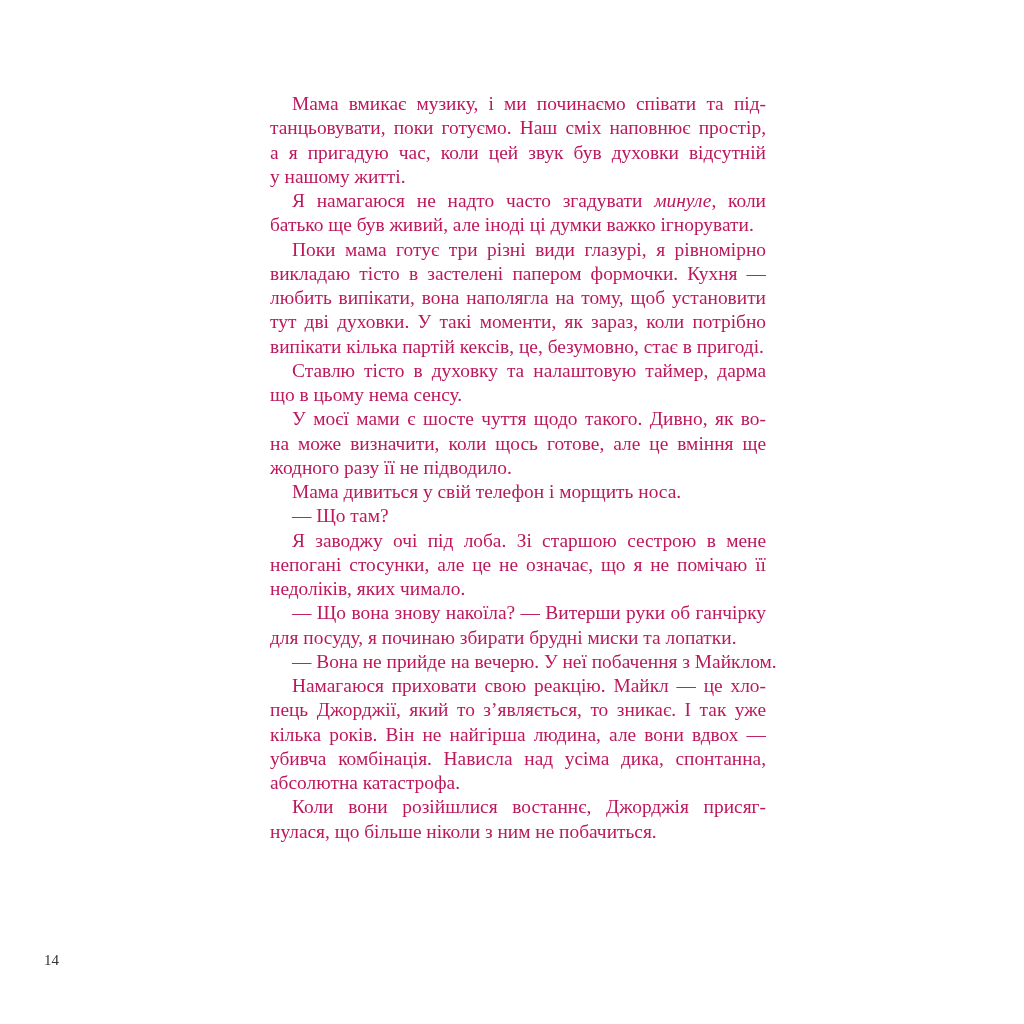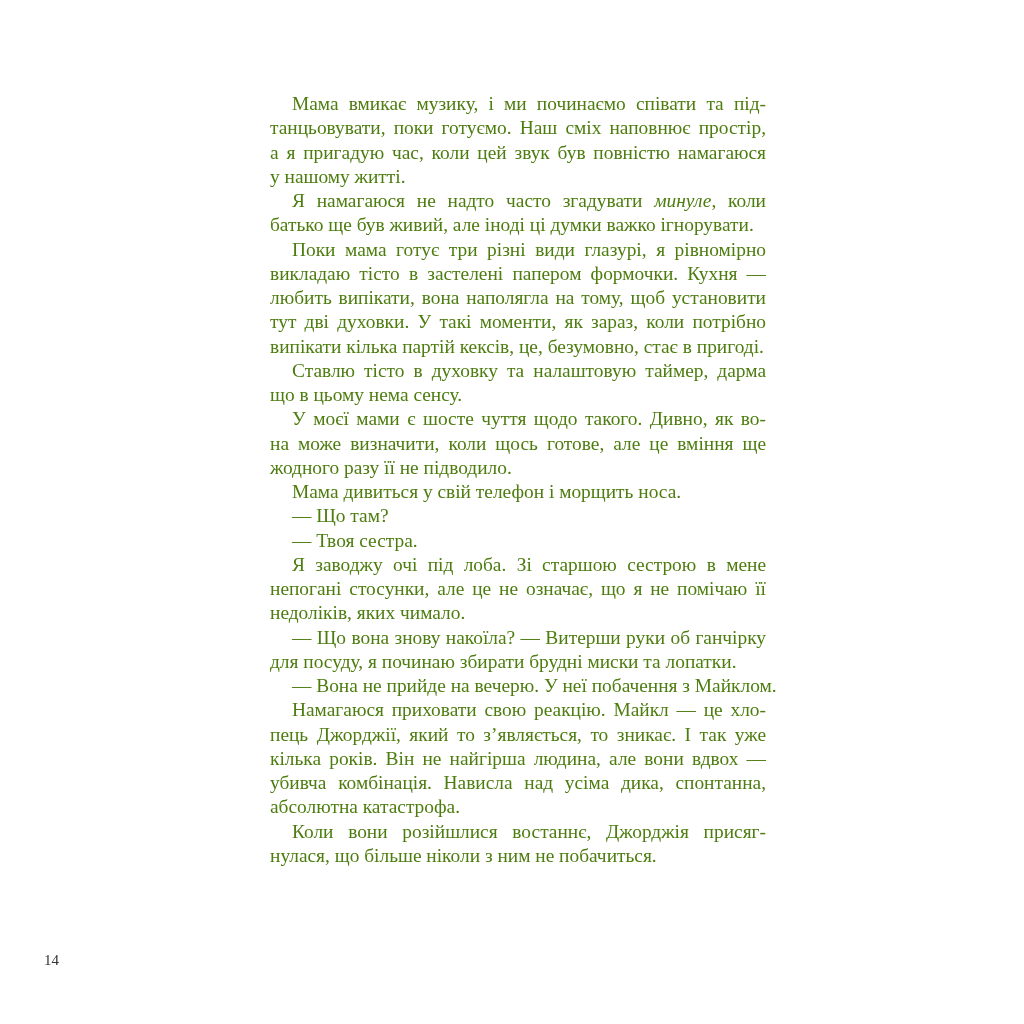--- a/index.html
+++ b/index.html
@@ -1,53 +1,52 @@
 <!DOCTYPE html>
 <html><head>
 <meta charset="utf-8">
 <style>
   html, body { margin: 0; padding: 0; background: #ffffff; }
   body { width: 1024px; height: 1024px; position: relative; overflow: hidden; }
   .page {
     position: absolute; left: 270px; top: 92px; width: 496px;
     font-family: "Liberation Serif", "DejaVu Serif", serif;
-    font-size: 19.4px; line-height: 24.25px; color: #4d7c0f;
+    font-size: 19.4px; line-height: 24.25px; color: #be185d;
   }
   .line { white-space: nowrap; display: block; text-align: justify; text-align-last: justify; height: 24.25px; }
   .line.last { text-align-last: left; }
   .line.indent { padding-left: 22px; }
   .line i { }
   .page-number {
     position: absolute; left: 0; width: 1024px; top: 952px; text-align: left;
     font-family: Liberation Serif, serif; font-size: 15px; color: #333; padding-left: 44px;
   }
 </style>
 </head>
 <body>
 
 <div class="page">
   <span class="line indent">Мама вмикає музику, і ми починаємо співати та під-</span>
   <span class="line">танцьовувати, поки готуємо. Наш сміх наповнює простір,</span>
-  <span class="line">а я пригадую час, коли цей звук був повністю намагаюся</span>
+  <span class="line">а я пригадую час, коли цей звук був духовки відсутній</span>
   <span class="line last">у нашому житті.</span>
   <span class="line indent"><span>Я намагаюся не надто часто згадувати </span><i>минуле</i><span>, коли</span></span>
   <span class="line last">батько ще був живий, але іноді ці думки важко ігнорувати.</span>
   <span class="line indent">Поки мама готує три різні види глазурі, я рівномірно</span>
   <span class="line">викладаю тісто в застелені папером формочки. Кухня —</span>
   <span class="line">любить випікати, вона наполягла на тому, щоб установити</span>
   <span class="line">тут дві духовки. У такі моменти, як зараз, коли потрібно</span>
   <span class="line last">випікати кілька партій кексів, це, безумовно, стає в пригоді.</span>
   <span class="line indent">Ставлю тісто в духовку та налаштовую таймер, дарма</span>
   <span class="line last">що в цьому нема сенсу.</span>
   <span class="line indent">У моєї мами є шосте чуття щодо такого. Дивно, як во-</span>
   <span class="line">на може визначити, коли щось готове, але це вміння ще</span>
   <span class="line last">жодного разу її не підводило.</span>
   <span class="line indent last">Мама дивиться у свій телефон і морщить носа.</span>
   <span class="line indent last">— Що там?</span>
-  <span class="line indent last">— Твоя сестра.</span>
   <span class="line indent">Я заводжу очі під лоба. Зі старшою сестрою в мене</span>
   <span class="line">непогані стосунки, але це не означає, що я не помічаю її</span>
   <span class="line last">недоліків, яких чимало.</span>
   <span class="line indent">— Що вона знову накоїла? — Витерши руки об ганчірку</span>
   <span class="line last">для посуду, я починаю збирати брудні миски та лопатки.</span>
   <span class="line indent">— Вона не прийде на вечерю. У неї побачення з Майклом.</span>
   <span class="line indent">Намагаюся приховати свою реакцію. Майкл — це хло-</span>
   <span class="line">пець Джорджії, який то з’являється, то зникає. І так уже</span>
   <span class="line">кілька років. Він не найгірша людина, але вони вдвох —</span>
   <span class="line">убивча комбінація. Нависла над усіма дика, спонтанна,</span>

